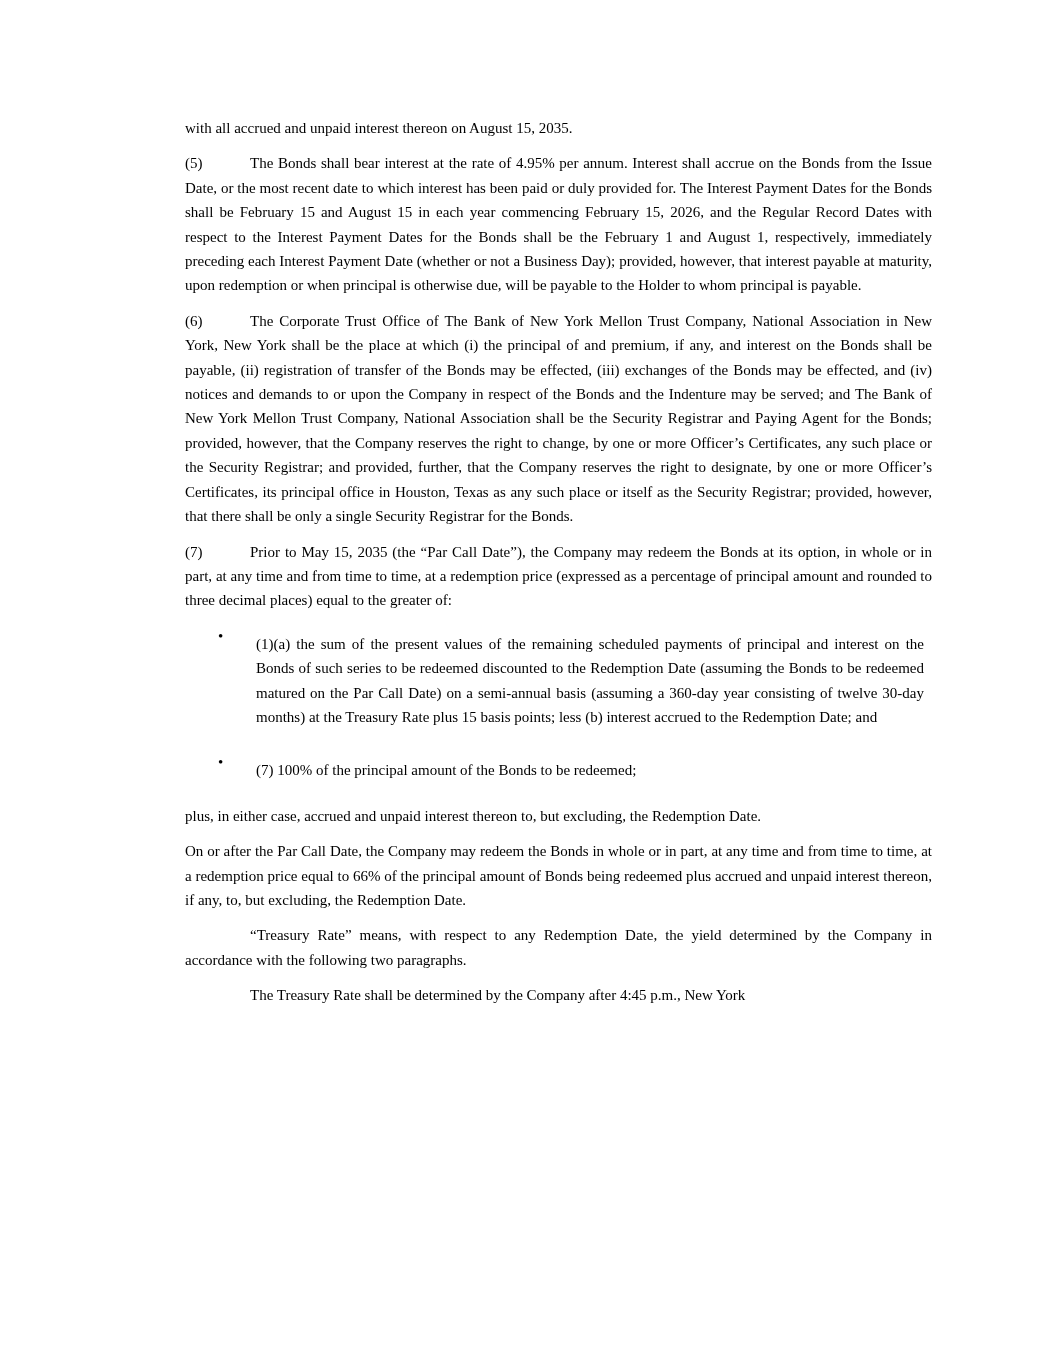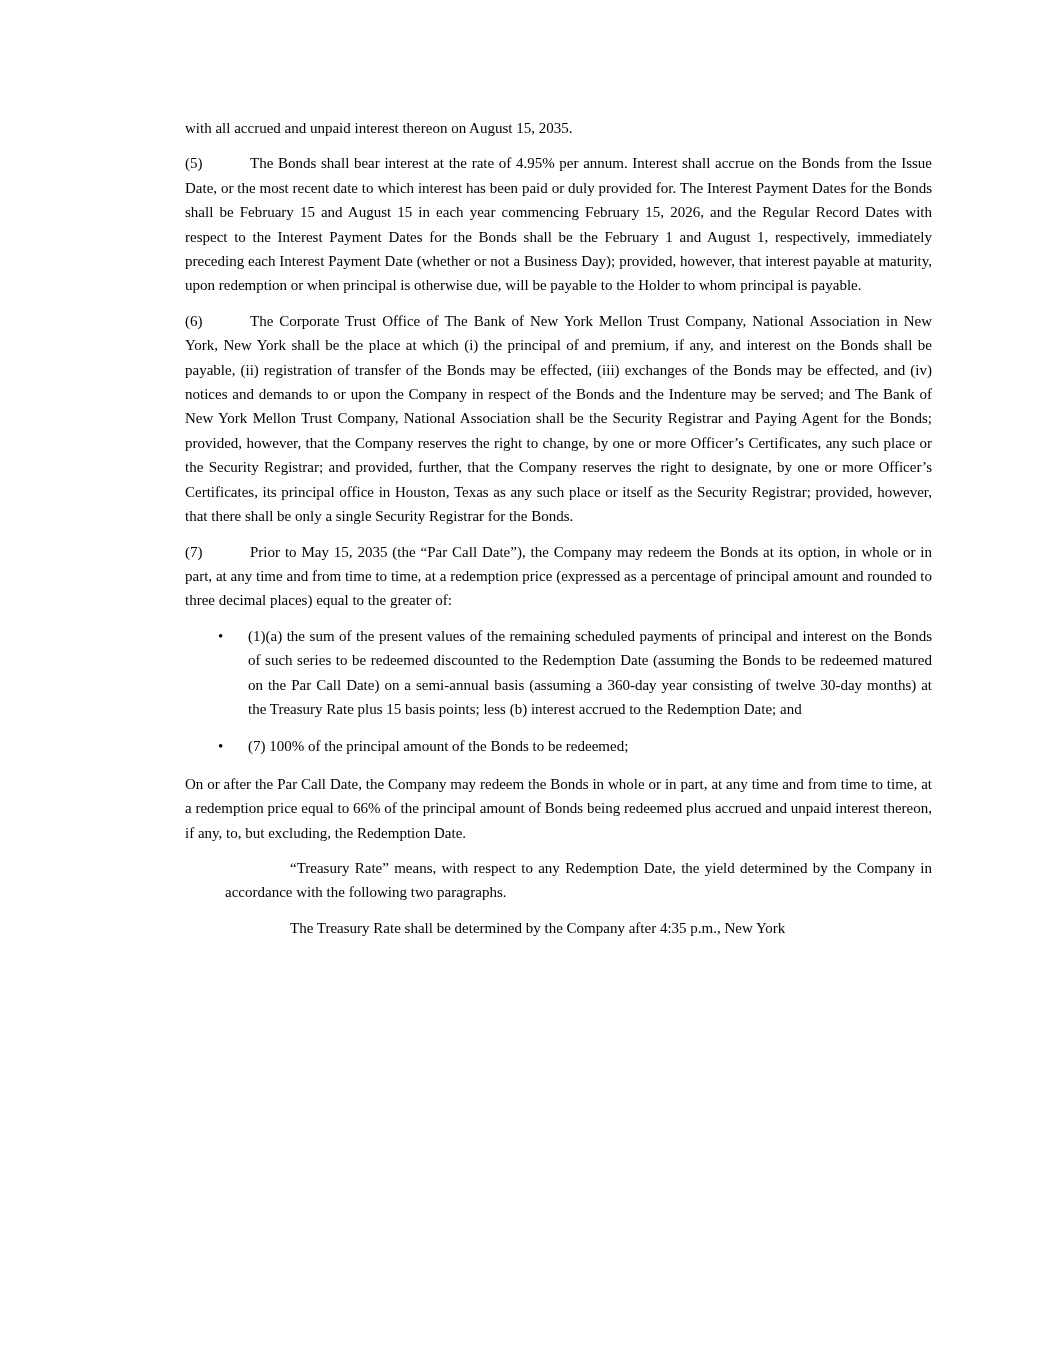--- a/index.html
+++ b/index.html
@@ -29,26 +29,25 @@
   .bullet-item {
     display: flex;
     margin: 2px 0 13px 33px;
   }
   .bullet-marker {
     flex: 0 0 30px;
     width: 30px;
   }
   .bullet-text {
     flex: 1;
-    margin: 0;
+    margin: 8px;
     text-align: justify;
   }
   .indent-first {
     text-indent: 65px;
-    margin-left: 40px;
   }
   .last {
     margin-bottom: 0;
   }
 </style>
 </head>
 <body>
 
 <div class="page">
 
@@ -63,20 +62,21 @@
   <div class="bullet-item">
     <span class="bullet-marker">•</span>
     <p class="bullet-text">(1)(a) the sum of the present values of the remaining scheduled payments of principal and interest on the Bonds of such series to be redeemed discounted to the Redemption Date (assuming the Bonds to be redeemed matured on the Par Call Date) on a semi-annual basis (assuming a 360-day year consisting of twelve 30-day months) at the Treasury Rate plus 15 basis points; less (b) interest accrued to the Redemption Date; and</p>
   </div>
 
   <div class="bullet-item">
     <span class="bullet-marker">•</span>
     <p class="bullet-text">(7) 100% of the principal amount of the Bonds to be redeemed;</p>
   </div>
 
+  <p class="para">plus, in either case, accrued and unpaid interest thereon to, but excluding, the Redemption Date.</p>
 
   <p class="para">On or after the Par Call Date, the Company may redeem the Bonds in whole or in part, at any time and from time to time, at a redemption price equal to 66% of the principal amount of Bonds being redeemed plus accrued and unpaid interest thereon, if any, to, but excluding, the Redemption Date.</p>
 
   <p class="para indent-first">“Treasury Rate” means, with respect to any Redemption Date, the yield determined by the Company in accordance with the following two paragraphs.</p>
 
-  <p class="para indent-first last">The Treasury Rate shall be determined by the Company after 4:35 p.m., New York</p>
+  <p class="para indent-first last">The Treasury Rate shall be determined by the Company after 4:45 p.m., New York</p>
 
 </div>
 
 </body></html>

